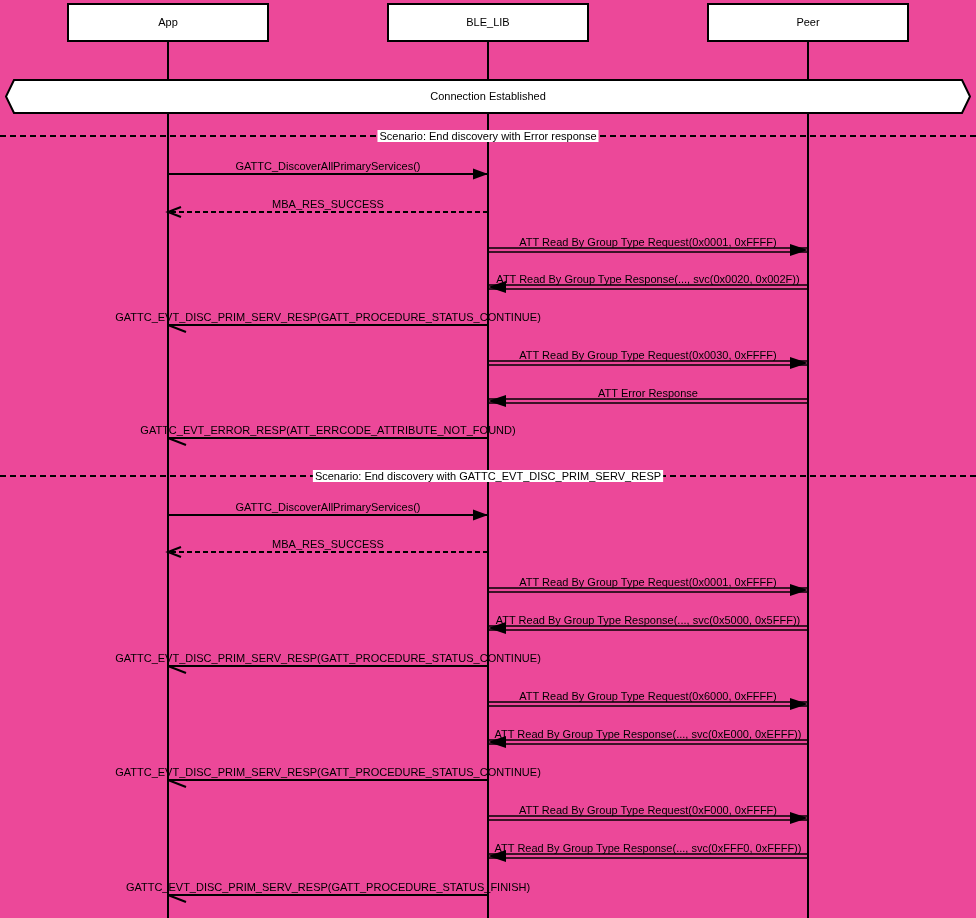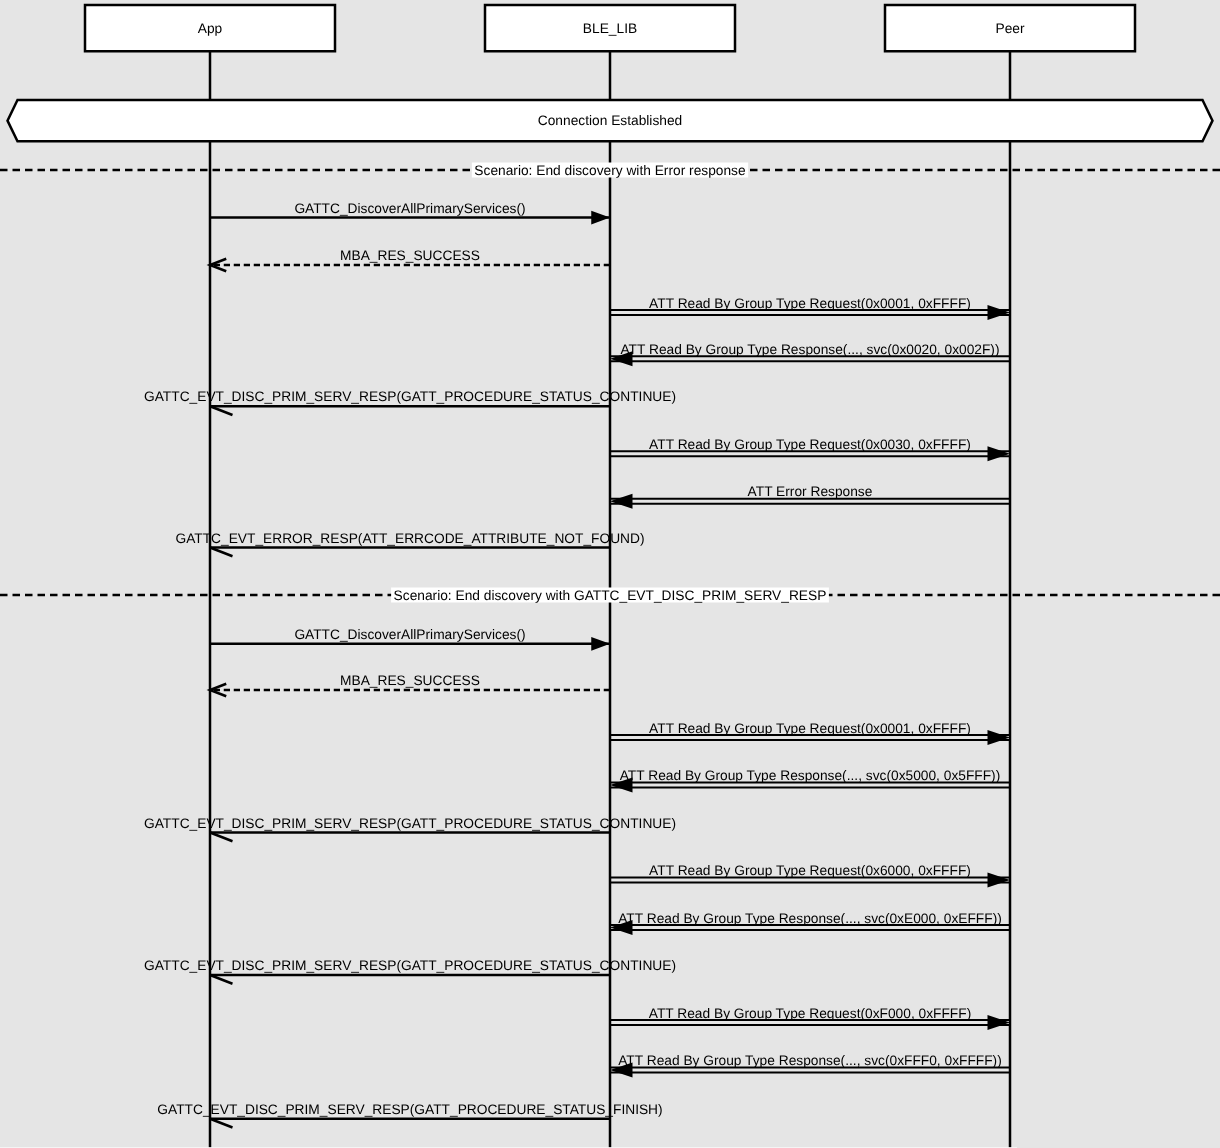--- a/index.html
+++ b/index.html
@@ -1,20 +1,20 @@
 <!DOCTYPE html>
 <html><head>
 <meta charset="utf-8">
 <style>
   html, body { margin: 0; padding: 0; background: #ffffff; }
   .stage {
     position: relative;
     width: 976px;
     height: 918px;
-    background: #e5e5e5;
+    background: #ec4899;
     font-family: "Liberation Sans", sans-serif;
   }
   svg text {
     font-family: "Liberation Sans", sans-serif;
     font-size: 11px;
     fill: #000000;
   }
   svg .entity-label { font-size: 11px; }
 </style>
 </head>

